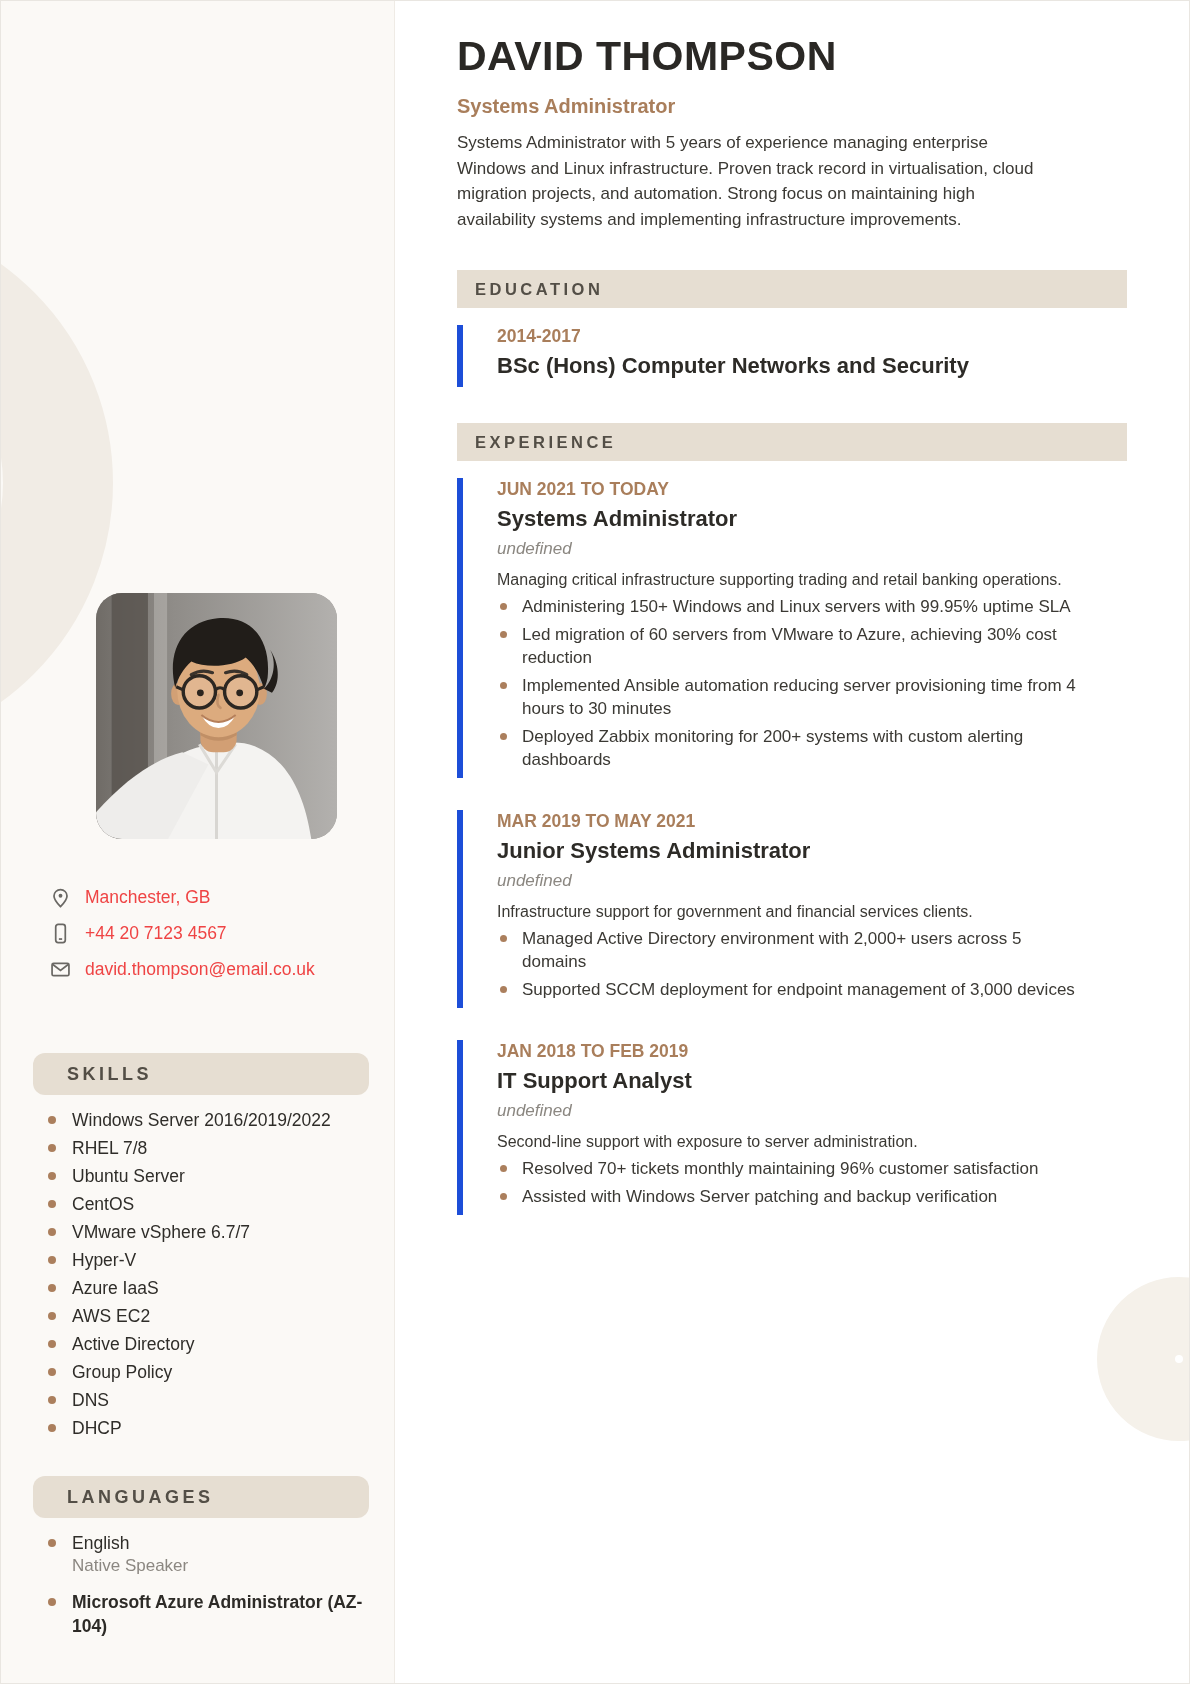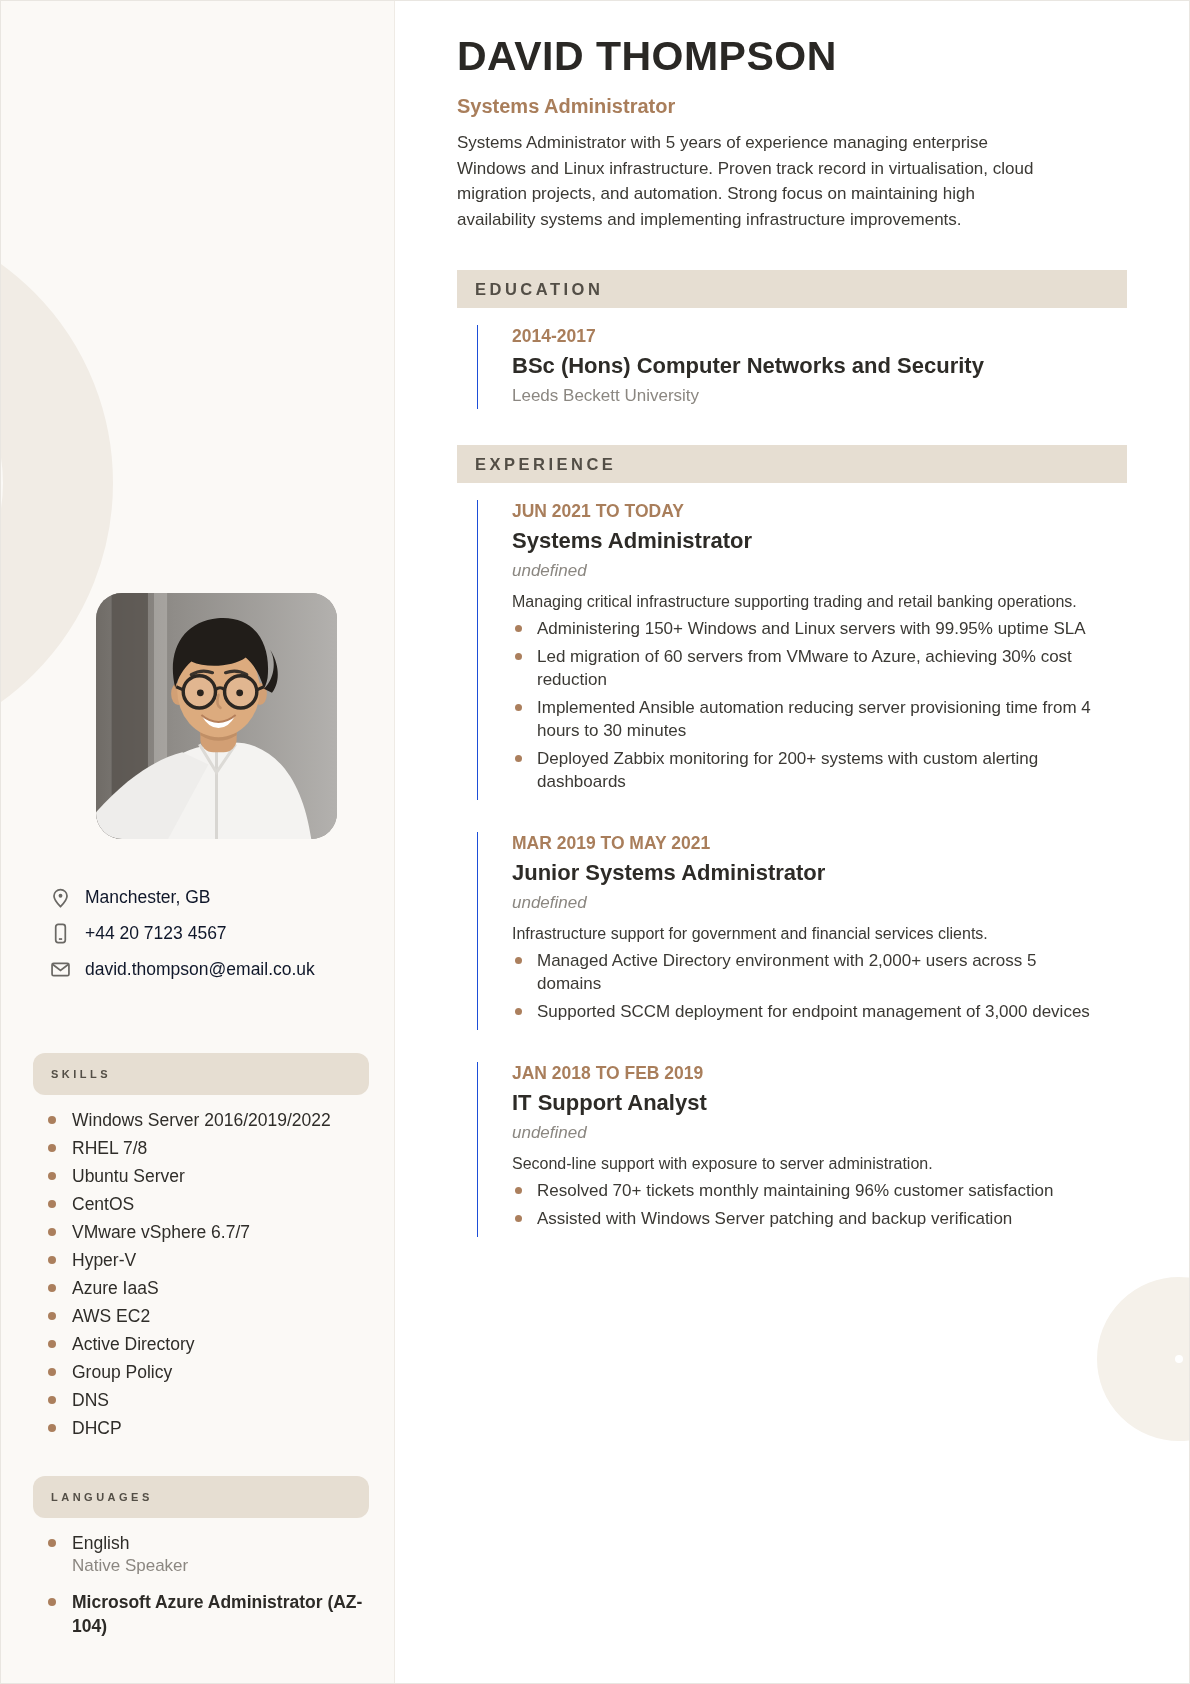--- a/index.html
+++ b/index.html
@@ -22,25 +22,25 @@
   .sidebar > * { position:relative; z-index:1; }
   .photo-frame {
     width:241px; height:246px; margin-left:63px; border-radius:26px;
     overflow:hidden; background:#9b9894;
   }
   .photo-frame svg { display:block; width:100%; height:100%; }
   .contact { margin-top:46px; margin-left:16px; display:flex; flex-direction:column; gap:12px; }
   .contact-row { display:flex; align-items:center; gap:13px; }
   .cicon { width:23px; height:23px; flex:none; }
   .cicon svg { display:block; width:23px; height:23px; }
-  .ctext { font-size:17.5px; color:#0f172a; line-height:24px; }
+  .ctext { font-size:17.5px; color:#ef4444; line-height:24px; }
   .side-header {
     margin-top:72px; height:42px; width:336px; background:#e6ded2; border-radius:12px;
-    display:flex; align-items:center; padding-left:18px;
-    font-size:11px; font-weight:bold; letter-spacing:3.5px; color:#534e46;
+    display:flex; align-items:center; padding-left:34px;
+    font-size:18px; font-weight:bold; letter-spacing:3.5px; color:#534e46;
   }
   .side-header.lang { margin-top:36px; }
   .side-header.cert { margin-top:50px; }
   ul.dot-list { list-style:none; margin:13px 0 0 0; padding:0; }
   .dot-list li { position:relative; padding-left:39px; font-size:17.5px; line-height:24px;
     margin-bottom:4px; color:#2f2d29; }
   .dot-list li::before { content:""; position:absolute; left:15px; top:8px; width:8px; height:8px;
     border-radius:50%; background:#ab7f5d; }
   .dot-list .sub { color:#8b8781; font-weight:normal; line-height:22px; font-size:17px; }
   #languages-list li { margin-bottom:10px; }
@@ -48,21 +48,21 @@
   #certificates-list .cert-name { font-weight:bold; color:#2d2b27; }
   
   .main { flex:1; padding:35px 62px 7px 62px; position:relative; z-index:1; }
   .name { margin:0 0 19px 0; font-size:41px; line-height:1.0; font-weight:800;
     letter-spacing:0.5px; color:#2a2825; }
   .job-title { font-size:20px; font-weight:bold; color:#a97e5b; margin-bottom:14px; line-height:1; }
   .summary { margin:0 0 38px 0; font-size:17px; line-height:25.5px; color:#3b3934; max-width:580px; }
   .main-bar { height:38px; background:#e6ded2; border-radius:0; display:flex; align-items:center;
     padding-left:18px; font-size:16.5px; font-weight:bold; letter-spacing:3.5px; color:#534e46;
     margin-bottom:17px; }
-  .entry { border-left:1px solid #1d4ed8; padding:1px 0 2px 34px; margin-bottom:32px;margin-left:20px; }
+  .entry { border-left:6px solid #1d4ed8; padding:1px 0 2px 34px; margin-bottom:32px; }
   .edu-entry { margin-bottom:36px; }
   .period { color:#a97e5b; font-weight:bold; font-size:17.5px; line-height:21px; margin-bottom:8px; }
   .role { font-weight:bold; font-size:22px; line-height:22px; color:#2d2b27; margin-bottom:8px; }
   .school { color:#8b8781; font-size:17px; line-height:22px; }
   .company { color:#8b8781; font-style:italic; font-size:17px; line-height:22px; margin-bottom:8px; }
   .desc { font-size:16px; line-height:24px; color:#3b3934; margin-bottom:3px; max-width:575px; }
   ul.bullets { list-style:none; margin:0; padding:0; }
   .bullets li { position:relative; padding-left:25px; font-size:17px; line-height:23px;
     margin-bottom:5px; color:#3b3934; max-width:592px; }
   .bullets li::before { content:""; position:absolute; left:3px; top:8px; width:7px; height:7px;
@@ -184,21 +184,20 @@
     <div class="job-title">Systems Administrator</div>
     <p class="summary">Systems Administrator with 5 years of experience managing enterprise Windows and Linux infrastructure. Proven track record in virtualisation, cloud migration projects, and automation. Strong focus on maintaining high availability systems and implementing infrastructure improvements.</p>
 
     <div class="main-bar">
       <span>EDUCATION</span>
     </div>
     <div id="education-entries">
         <div class="entry edu-entry">
           <div class="period">2014-2017</div>
           <div class="role">BSc (Hons) Computer Networks and Security</div>
-          <div class="school">Leeds Beckett University</div>
         </div>
       </div>
 
     <div class="main-bar">
       <span>EXPERIENCE</span>
     </div>
     <div id="experience-entries">
         <div class="entry">
           <div class="period">JUN 2021 TO TODAY</div>
           <div class="role">Systems Administrator</div>

